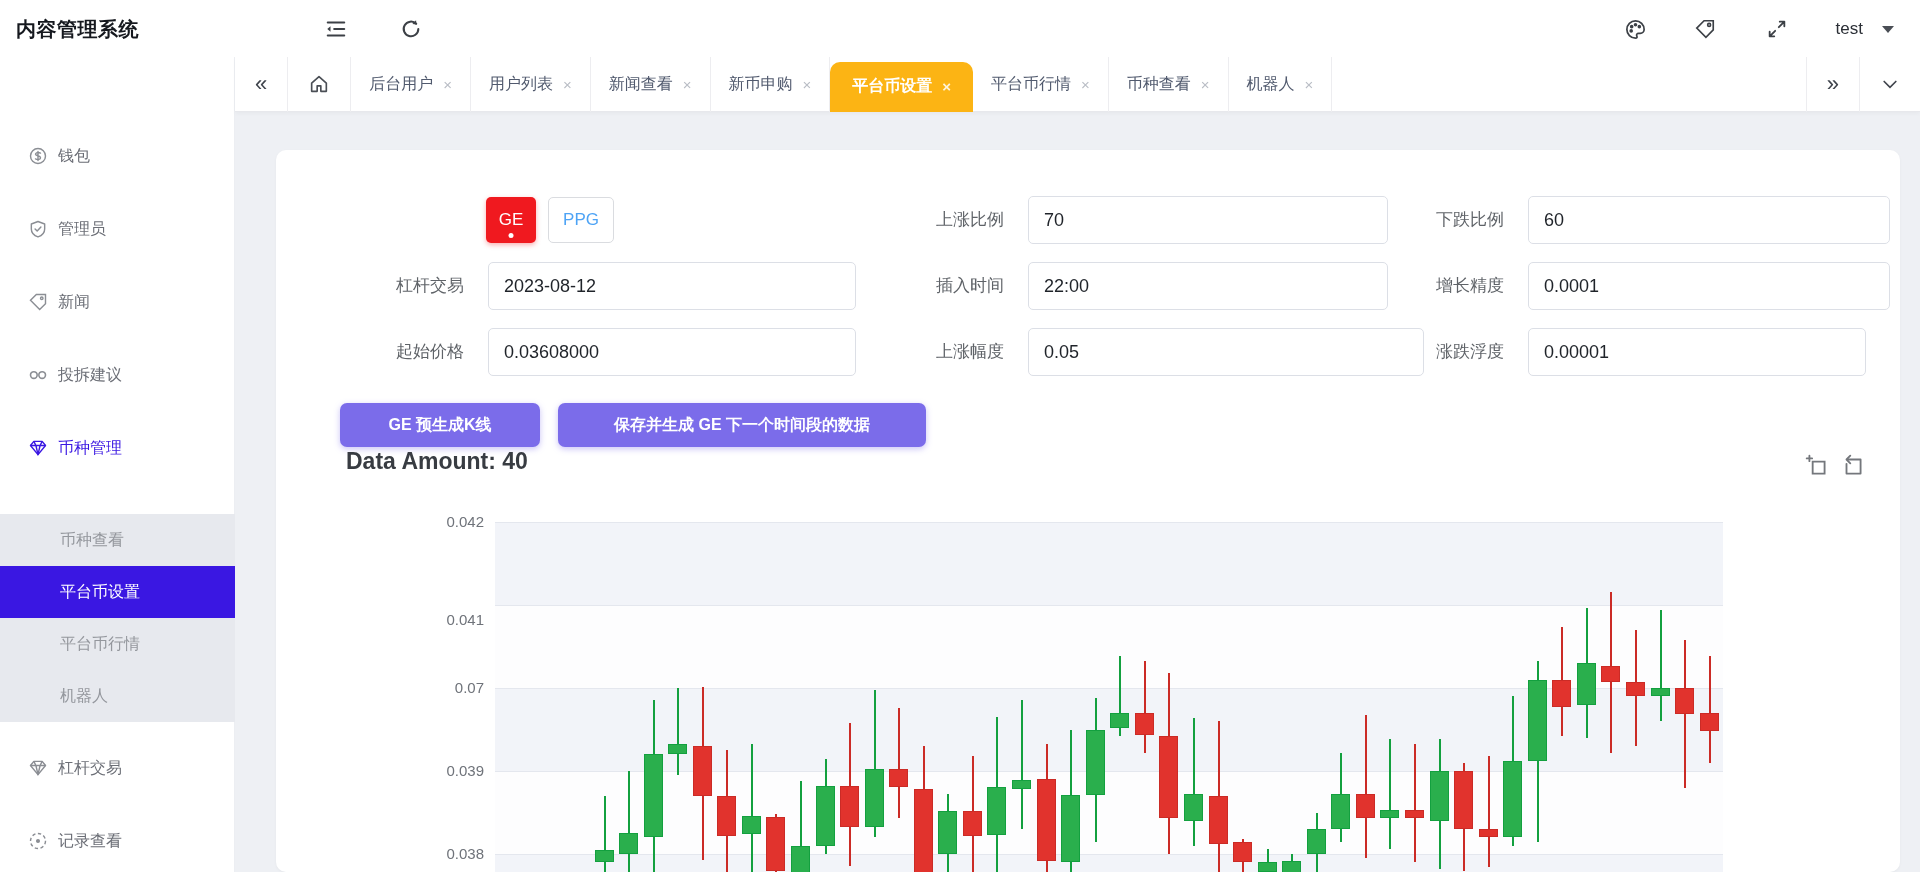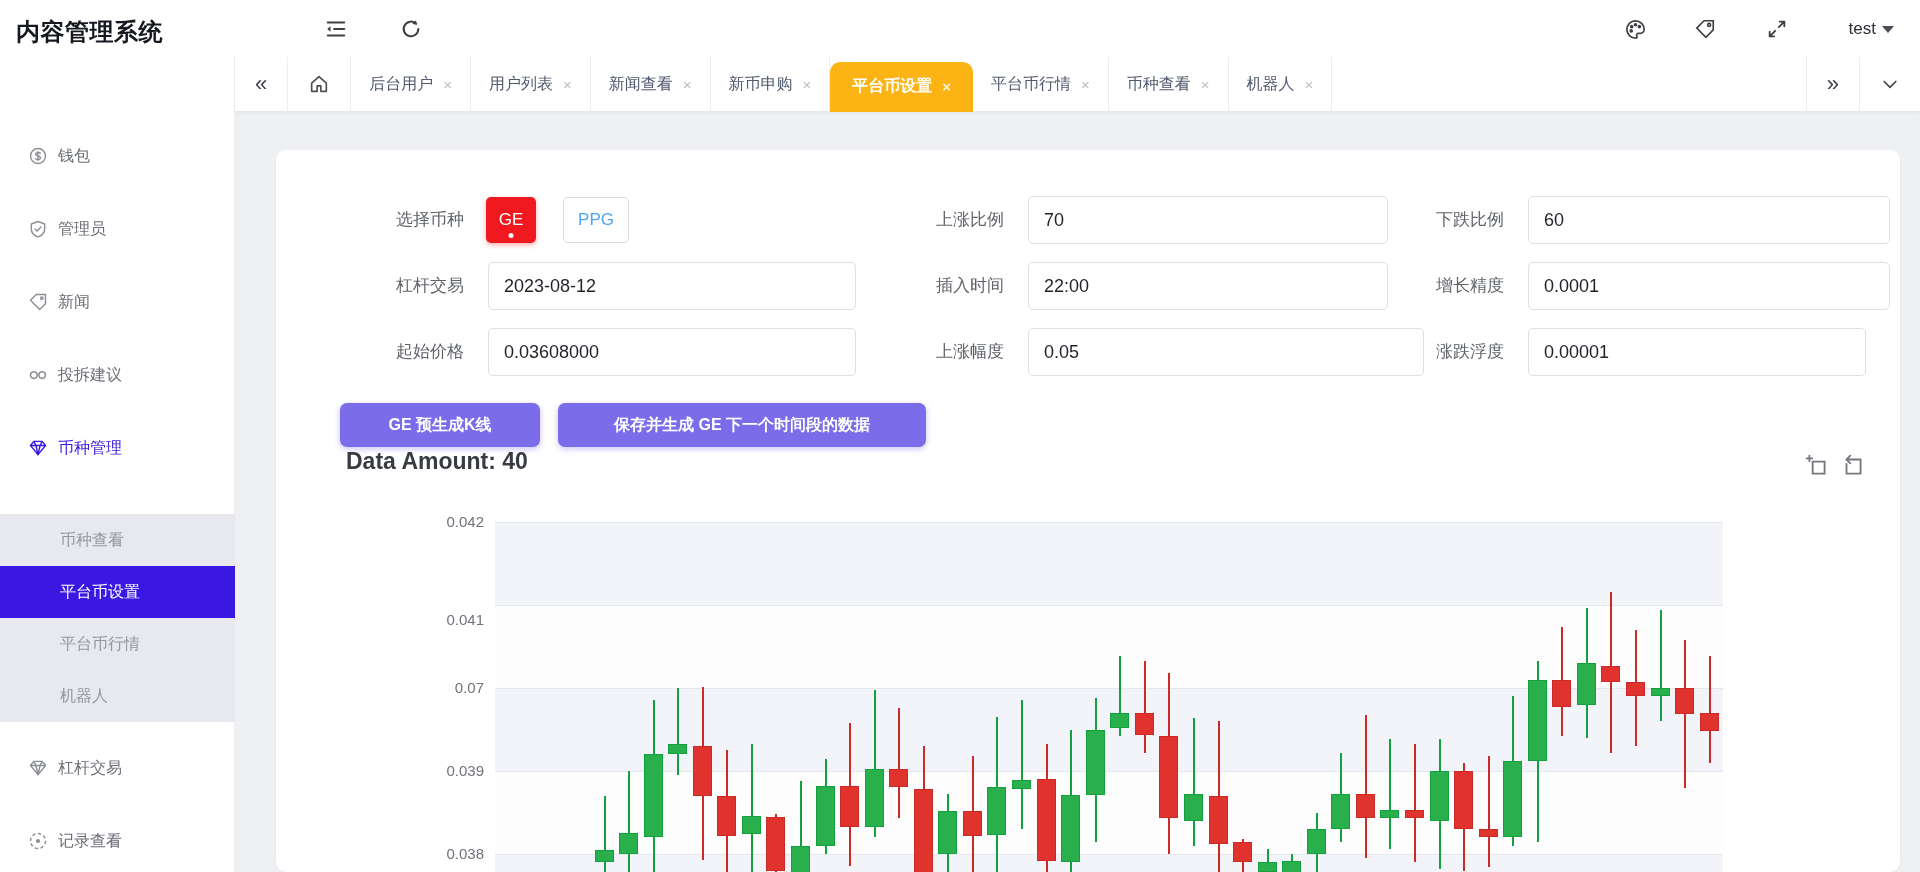--- a/index.html
+++ b/index.html
@@ -2,24 +2,24 @@
 <html><head>
 <meta charset="utf-8">
 <style>
   * { margin:0; padding:0; box-sizing:border-box; }
   html,body { width:1920px; height:872px; overflow:hidden;
     font-family:"Liberation Sans","DejaVu Sans",sans-serif; background:#eef0f4; }
   .app { position:relative; width:1920px; height:872px; }
 
   
   .topbar { position:absolute; left:0; top:0; width:1920px; height:57px; background:#fff; z-index:30; }
-  .app-title { position:absolute; left:16px; top:16px; font-size:24px; font-weight:bold; color:#15181e; letter-spacing:.5px; }
+  .app-title { position:absolute; left:16px; top:16px; font-size:20px; font-weight:bold; color:#15181e; letter-spacing:.5px; }
   .tb-icon { position:absolute; top:14px; width:30px; height:30px; display:flex; align-items:center; justify-content:center; cursor:pointer; color:#3c4046; }
   .tb-icon svg { display:block; }
-  .user-box { position:absolute; right:26px; top:14px; height:30px; display:flex; align-items:center; gap:6px; cursor:pointer; }
+  .user-box { position:absolute; right:26px; top:14px; height:30px; display:flex; align-items:center; gap:19px; cursor:pointer; }
   .user-name { font-size:17px; color:#2b2f36; }
   .caret { width:0; height:0; border-left:6px solid transparent; border-right:6px solid transparent; border-top:7px solid #4a4e55; }
 
   
   .sidebar { position:absolute; left:0; top:57px; width:235px; height:815px; background:#fff; border-right:1px solid #eceef2; z-index:20; }
   .side-item { position:absolute; left:0; width:235px; height:40px; display:flex; align-items:center; cursor:pointer; color:#6b6e76; font-size:16px; }
   .side-item .s-icon { position:absolute; left:28px; width:20px; height:20px; color:#8b8e94; }
   .side-item .s-label { position:absolute; left:58px; white-space:nowrap; }
   .side-item.active-parent { color:#3a17e2; }
   .side-item.active-parent .s-icon { color:#3a17e2; }
@@ -214,26 +214,25 @@
     <div class="strip-btn no-r">»</div>
     <div class="strip-btn no-r">
       <svg width="20" height="20" viewBox="0 0 24 24" fill="none" stroke="currentColor" stroke-width="2" stroke-linecap="round">
           <path d="M5 9 L12 16 L19 9"></path>
         </svg>
     </div>
   </div>
 
   <div class="card">
 
-    <div class="f-label" style="left:28px; top:46px;">选择币种</div>
     <button class="coin-btn sel" style="left:210px; top:47px; width:50px;">
       <span>GE</span>
         <span class="dot"></span>
     </button>
-    <button class="coin-btn unsel" style="left:272px; top:47px; width:66px;margin-left:15px;">
+    <button class="coin-btn unsel" style="left:272px; top:47px; width:66px;">
       <span>PPG</span>
     </button>
 
     <div id="form-fields">
         <div class="f-label" style="left: 568px; top: 46px;">上涨比例</div>
         <input class="f-input" value="70" style="left: 752px; top: 46px; width: 360px;">
         <div class="f-label" style="left: 1068px; top: 46px;">下跌比例</div>
         <input class="f-input" value="60" style="left: 1252px; top: 46px; width: 362px;">
         <div class="f-label" style="left: 28px; top: 112px;">杠杆交易</div>
         <input class="f-input" value="2023-08-12" style="left: 212px; top: 112px; width: 368px;">

